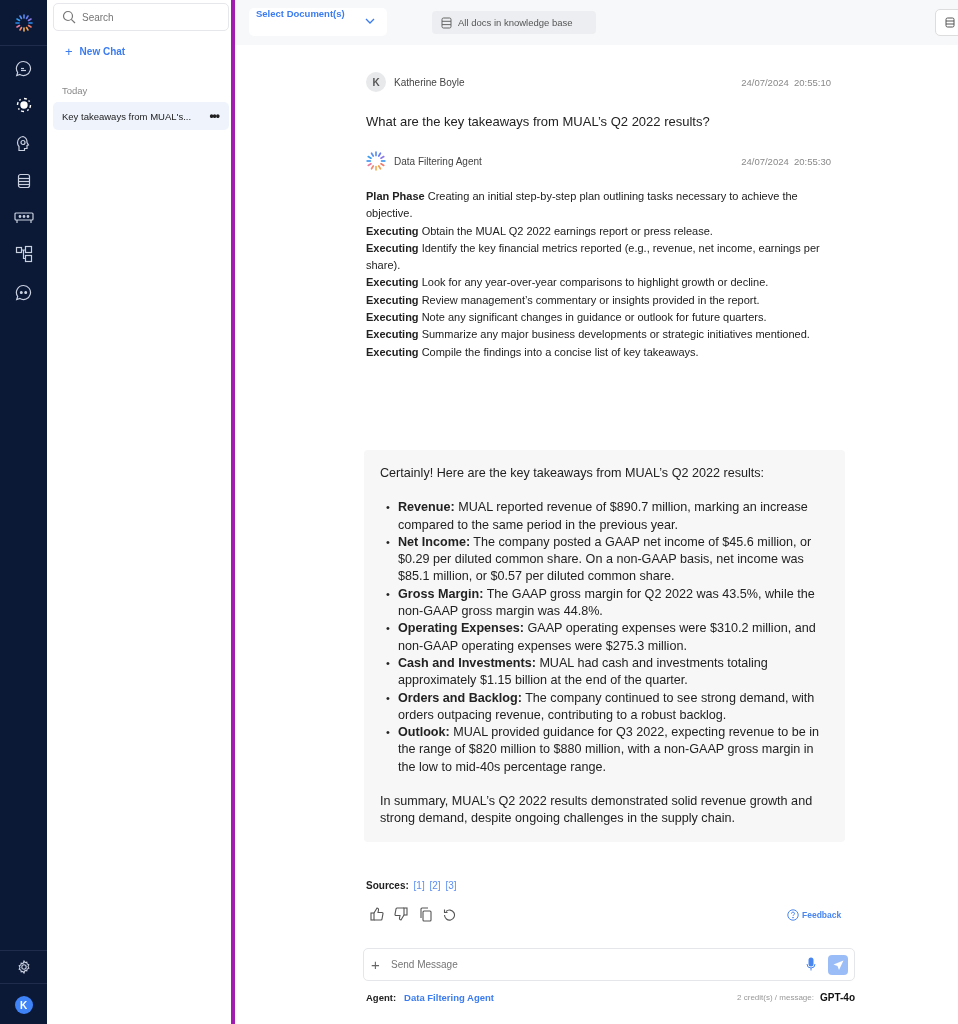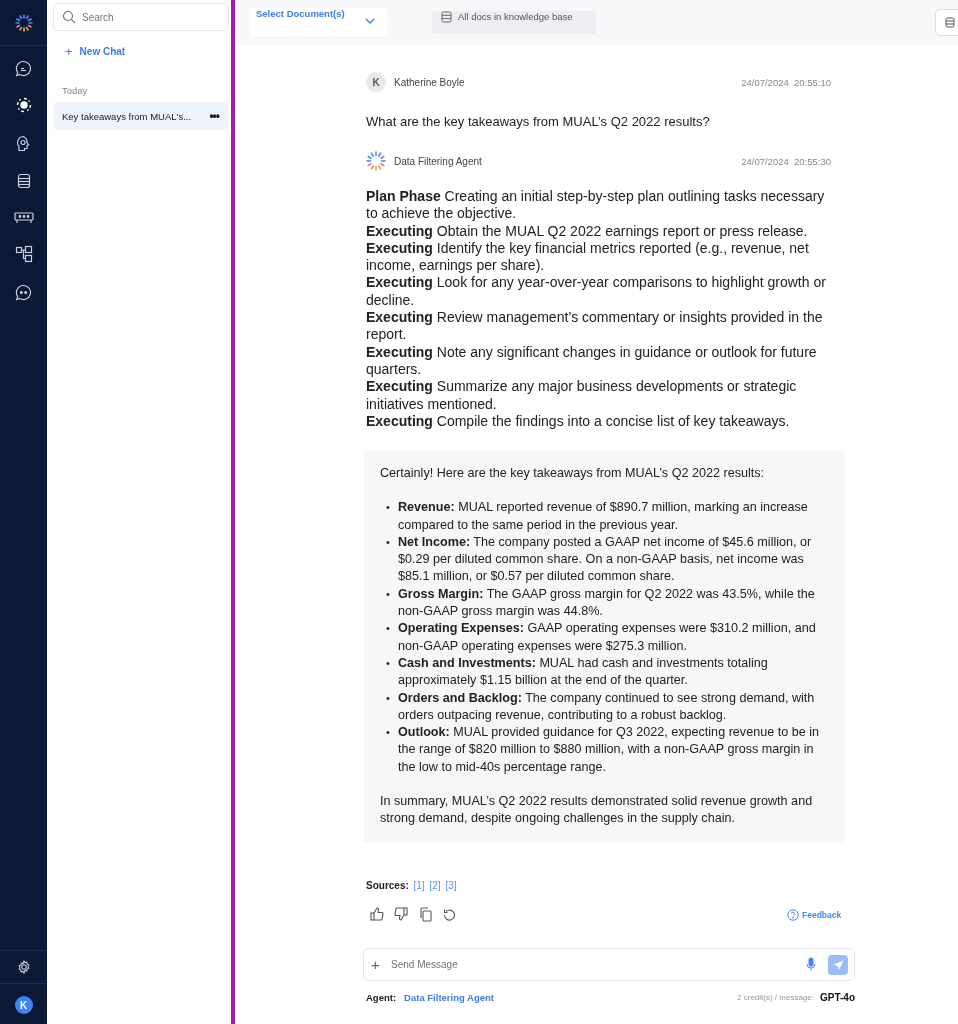--- a/index.html
+++ b/index.html
@@ -20,31 +20,31 @@
   .newchat { position: absolute; left: 18px; top: 44px; display: flex; align-items: center; color: #3b7cf0; font-size: 10px; font-weight: bold; cursor: pointer; }
   .newchat .plus { font-size: 13px; margin-right: 7px; font-weight: normal; }
   .today { position: absolute; left: 15px; top: 85px; font-size: 9.5px; color: #888; }
   .chatitem { position: absolute; left: 6px; top: 102px; width: 176px; height: 28px; background: #eef3fc; border-radius: 5px; display: flex; align-items: center; padding-left: 9px; font-size: 9.5px; color: #222; cursor: pointer; }
   .chatitem .dots { position: absolute; right: 10px; top: 7px; font-size: 12px; font-weight: bold; letter-spacing: -1px; }
 
   
   .topbar { position: absolute; left: 235px; top: 0; width: 723px; height: 45px; background: #f7f8fa; }
   .selectdoc { position: absolute; left: 14px; top: 8px; width: 138px; height: 28px; background: #fff; border-radius: 5px; display: flex; align-items: flex-start; padding-left: 7px; color: #3b7cf0; font-size: 9.5px; font-weight: bold; cursor: pointer; }
   .selectdoc .chev { position: absolute; right: 12px; top: 9px; }
-  .alldocs { position: absolute; left: 197px; top: 11px; width: 164px; height: 23px; background: #eceef1; border-radius: 4px; display: flex; align-items: flex-start; padding-left: 9px; color: #555; font-size: 9.5px; }
+  .alldocs { position: absolute; left: 197px; top: 11px; width: 164px; height: 23px; background: #eceef1; border-radius: 4px; display: flex; align-items: center; padding-left: 9px; color: #555; font-size: 9.5px; }
   .alldocs svg { margin-right: 6px; }
   .rightbtn { position: absolute; left: 700px; top: 9px; width: 30px; height: 27px; background: #fff; border: 1px solid #ddd; border-radius: 5px; display: flex; align-items: center; justify-content: center; }
 
   
   .conv { position: absolute; left: 366px; top: 0; width: 480px; }
   .msghead { position: absolute; left: 0; width: 465px; display: flex; align-items: center; font-size: 10px; color: #444; }
   .msghead .ts { position: absolute; right: 0; color: #888; font-size: 9.5px; }
   .uav { width: 20px; height: 20px; border-radius: 50%; background: #e8e9eb; color: #555; font-size: 10px; font-weight: bold; display: flex; align-items: center; justify-content: center; margin-right: 8px; }
   .question { position: absolute; left: 0; top: 114px; font-size: 13px; color: #222; }
-  .plan { position: absolute; left: 0; top: 188px; width: 470px; font-size: 14px; line-height: 17.3px; color: #222; }
+  .plan { position: absolute; left: 0; top: 188px; width: 470px; font-size: 11px; line-height: 17.3px; color: #222; }
   .plan b { font-weight: bold; }
   .answer { position: absolute; left: -2px; top: 450px; width: 481px; height: 392px; background: #f7f7f8; border-radius: 4px; padding: 15px 14px 0 16px; font-size: 12.6px; line-height: 17.3px; color: #222; }
   .answer .intro { margin-bottom: 17px; }
   .answer ul { list-style: none; margin-left: 6px; }
   .answer li { position: relative; padding-left: 12px; }
   .answer li::before { content: "•"; position: absolute; left: 0; top: 0; font-size: 11px; }
   .answer .summary { margin-top: 17px; }
   .sources { position: absolute; left: 0; top: 880px; font-size: 10px; }
   .sources b { font-weight: bold; color: #222; }
   .sources a { color: #5b8ef0; text-decoration: none; margin-left: 2px; cursor: pointer; }

